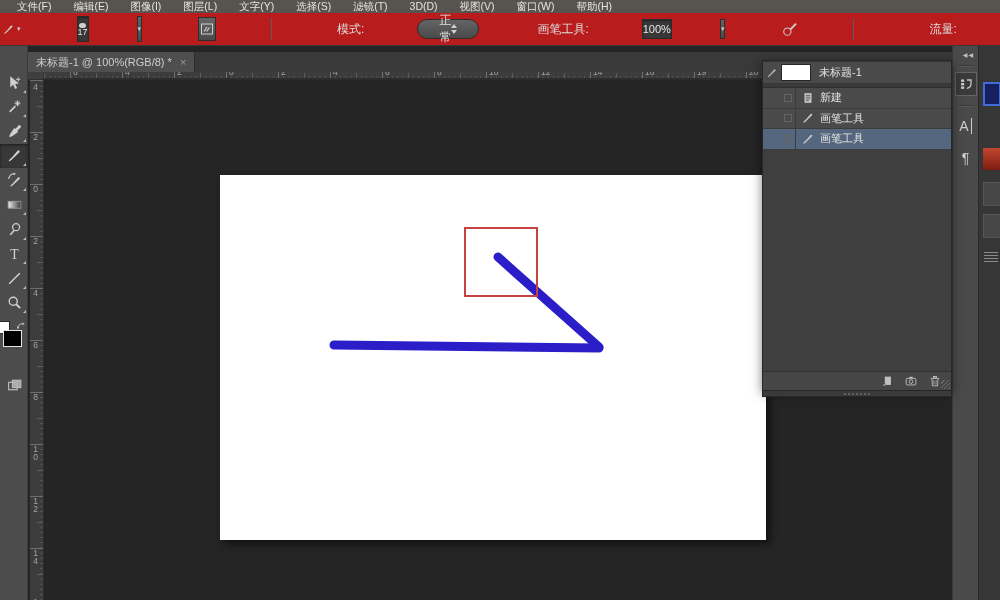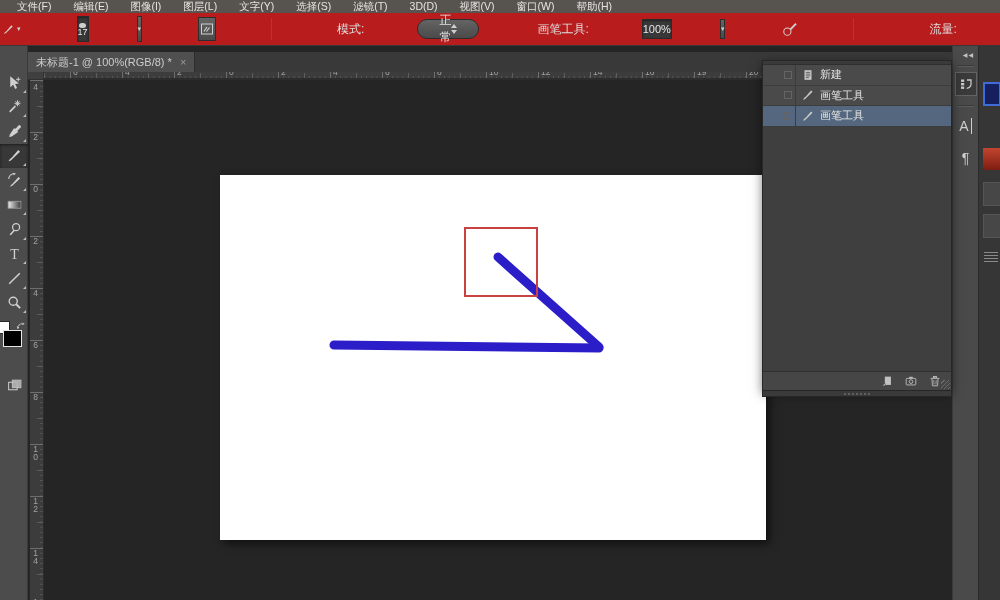--- a/index.html
+++ b/index.html
@@ -357,20 +357,29 @@
 
 <div id="canvas" class="abs">
   <svg id="canvas-svg" viewBox="0 0 546 365">
       <line x1="114" y1="170" x2="379" y2="173" stroke="#2b1ec8" stroke-width="9" stroke-linecap="round"></line>
       <line x1="278" y1="82" x2="379" y2="172" stroke="#2b1ec8" stroke-width="9" stroke-linecap="round"></line>
       <rect x="245" y="53" width="72" height="68" fill="none" stroke="#c94242" stroke-width="2"></rect>
     </svg>
 </div>
 
 <div id="history-panel" class="abs">
+  <div id="hp-snapshot">
+    <span class="src">
+      <svg viewBox="0 0 16 16">
+          <path d="M2.5 13.5 C3 11.5 4.2 11 5.5 9.8 L11.5 2.8 L13.2 4.4 L6.5 10.8 C5.2 12 4.5 13 2.5 13.5 Z" fill="#bdbdbd"></path>
+        </svg>
+    </span>
+    <span id="hp-thumb"></span>
+    <span class="hp-label">未标题-1</span>
+  </div>
   <div id="hp-gap"></div>
   <div id="hp-rows">
       <div class="hp-row">
         <span class="hp-check">
           <span class="box"></span>
         </span>
         <span class="hp-ic">
           <svg viewBox="0 0 16 16">
             <rect x="4" y="2.5" width="8" height="11" fill="#c8c8c8"></rect>
             <path d="M5.5 5 H10.5 M5.5 7 H10.5 M5.5 9 H10.5 M5.5 11 H9" stroke="#4a4a4a" stroke-width="0.9"></path>

